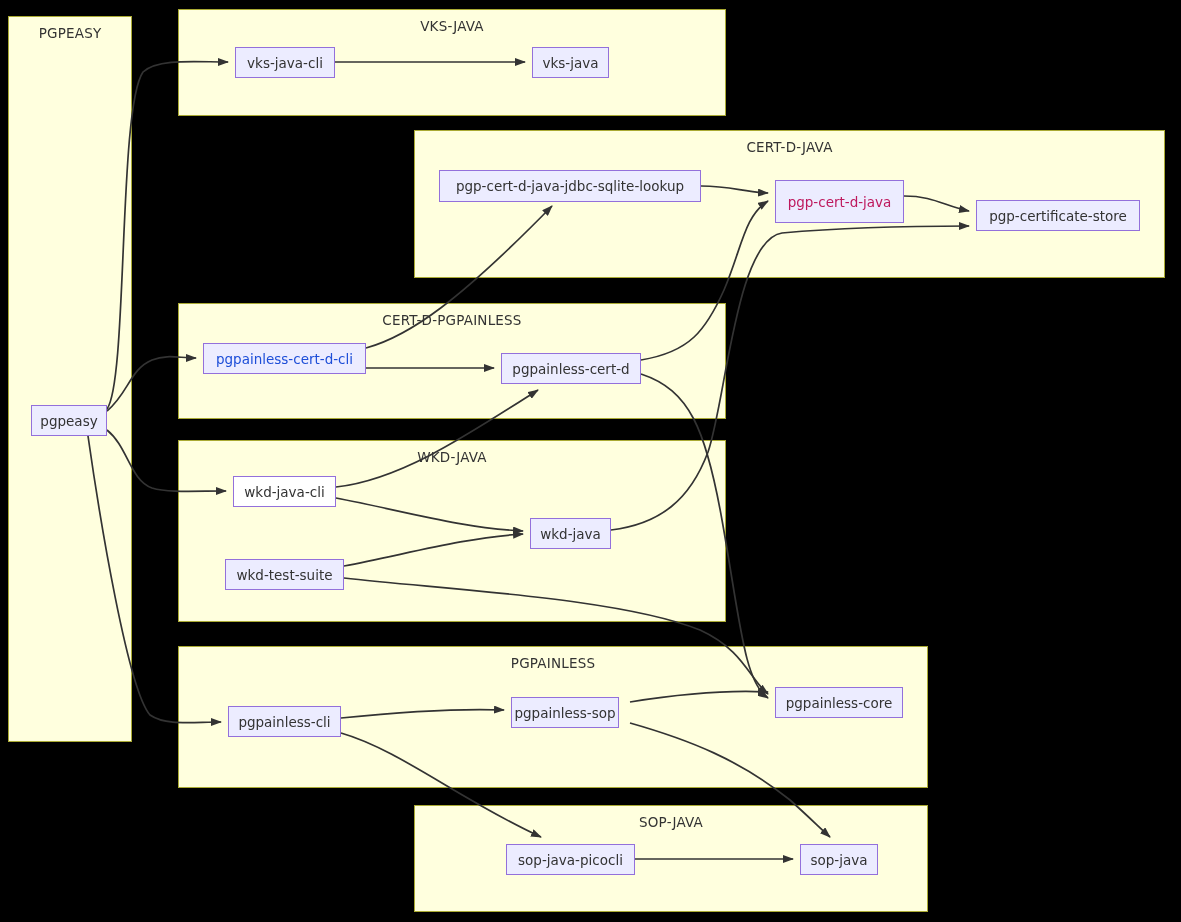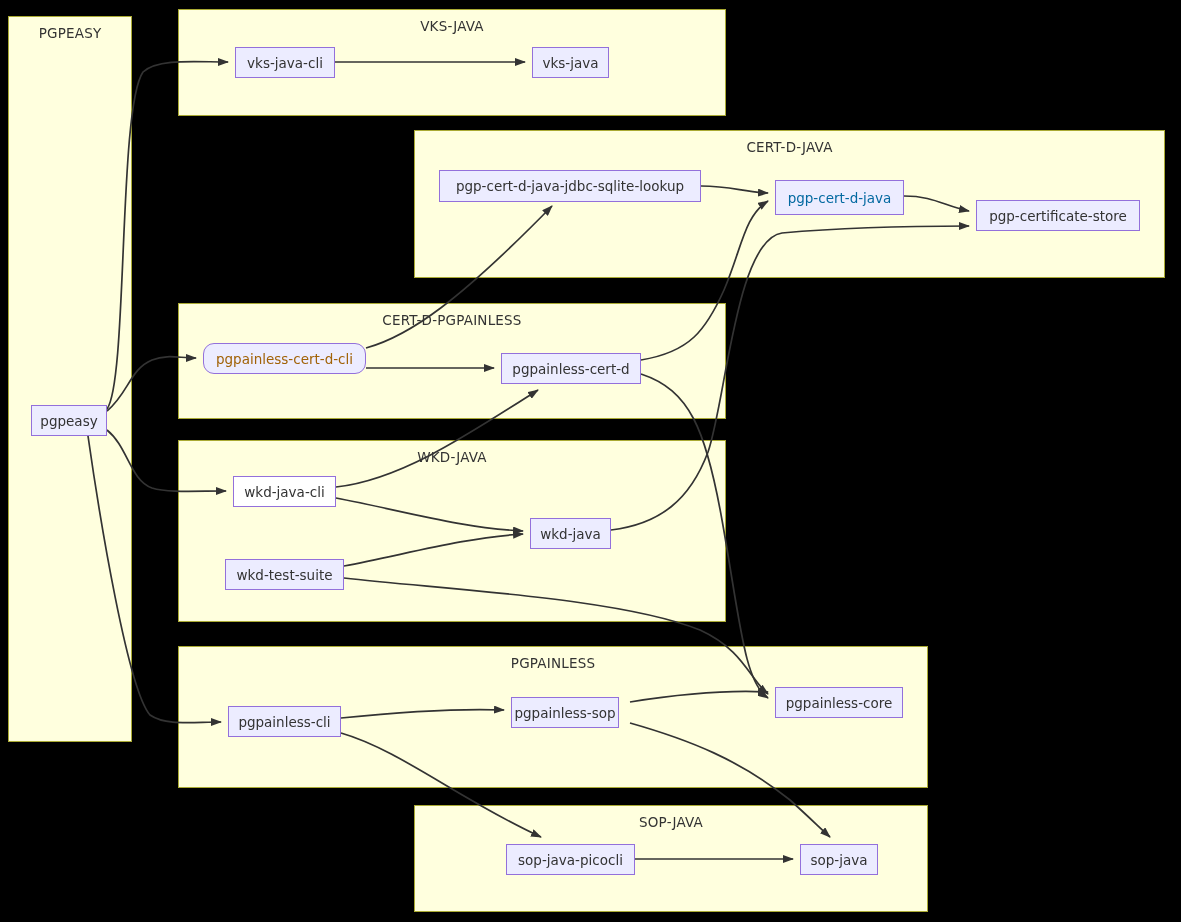--- a/index.html
+++ b/index.html
@@ -68,23 +68,23 @@
         <path d="M 630 702 C 680 694 730 690 768 692" fill="none" stroke="#333333" stroke-width="1.7" marker-end="url(#ah)"></path>
         <path d="M 630 723 C 690 740 740 760 790 800 C 810 818 820 828 830 837" fill="none" stroke="#333333" stroke-width="1.7" marker-end="url(#ah)"></path>
         <path d="M 635 859 L 793 859" fill="none" stroke="#333333" stroke-width="1.7" marker-end="url(#ah)"></path>
       </g>
   </svg>
   <div id="nodes">
       <div class="node" style="left: 31px; top: 405px; width: 76px; height: 31px; background: rgb(236, 236, 255); border-color: rgb(147, 112, 219); color: rgb(51, 51, 51);">pgpeasy</div>
       <div class="node" style="left: 235px; top: 47px; width: 100px; height: 31px; background: rgb(236, 236, 255); border-color: rgb(147, 112, 219); color: rgb(51, 51, 51);">vks-java-cli</div>
       <div class="node" style="left: 532px; top: 47px; width: 77px; height: 31px; background: rgb(236, 236, 255); border-color: rgb(147, 112, 219); color: rgb(51, 51, 51);">vks-java</div>
       <div class="node" style="left: 439px; top: 170px; width: 262px; height: 32px; background: rgb(236, 236, 255); border-color: rgb(147, 112, 219); color: rgb(51, 51, 51);">pgp-cert-d-java-jdbc-sqlite-lookup</div>
-      <div class="node" style="left: 775px; top: 180px; width: 129px; height: 35px; background: rgb(236, 236, 255); border-color: rgb(147, 112, 219); color: #0369a1;">pgp-cert-d-java</div>
+      <div class="node" style="left: 775px; top: 180px; width: 129px; height: 43px; background: rgb(236, 236, 255); border-color: rgb(147, 112, 219); color: #be185d;">pgp-cert-d-java</div>
       <div class="node" style="left: 976px; top: 200px; width: 164px; height: 31px; background: rgb(236, 236, 255); border-color: rgb(147, 112, 219); color: rgb(51, 51, 51);">pgp-certificate-store</div>
-      <div class="node" style="left: 203px; top: 343px; width: 163px; height: 31px; background: rgb(236, 236, 255); border-color: rgb(147, 112, 219); color: #a16207; border-radius: 11px;">pgpainless-cert-d-cli</div>
+      <div class="node" style="left: 203px; top: 343px; width: 163px; height: 31px; background: rgb(236, 236, 255); border-color: rgb(147, 112, 219); color: #1d4ed8;">pgpainless-cert-d-cli</div>
       <div class="node" style="left: 501px; top: 353px; width: 140px; height: 31px; background: rgb(236, 236, 255); border-color: rgb(147, 112, 219); color: rgb(51, 51, 51);">pgpainless-cert-d</div>
       <div class="node" style="left: 233px; top: 476px; width: 103px; height: 31px; background: #ffffff; border-color: rgb(147, 112, 219); color: rgb(51, 51, 51);">wkd-java-cli</div>
       <div class="node" style="left: 530px; top: 518px; width: 81px; height: 31px; background: rgb(236, 236, 255); border-color: rgb(147, 112, 219); color: rgb(51, 51, 51);">wkd-java</div>
       <div class="node" style="left: 225px; top: 559px; width: 119px; height: 31px; background: rgb(236, 236, 255); border-color: rgb(147, 112, 219); color: rgb(51, 51, 51);">wkd-test-suite</div>
       <div class="node" style="left: 228px; top: 706px; width: 113px; height: 31px; background: rgb(236, 236, 255); border-color: rgb(147, 112, 219); color: rgb(51, 51, 51);">pgpainless-cli</div>
       <div class="node" style="left: 511px; top: 697px; width: 108px; height: 31px; background: rgb(236, 236, 255); border-color: rgb(147, 112, 219); color: rgb(51, 51, 51);">pgpainless-sop</div>
       <div class="node" style="left: 775px; top: 687px; width: 128px; height: 31px; background: rgb(236, 236, 255); border-color: rgb(147, 112, 219); color: rgb(51, 51, 51);">pgpainless-core</div>
       <div class="node" style="left: 506px; top: 844px; width: 129px; height: 31px; background: rgb(236, 236, 255); border-color: rgb(147, 112, 219); color: rgb(51, 51, 51);">sop-java-picocli</div>
       <div class="node" style="left: 800px; top: 844px; width: 78px; height: 31px; background: rgb(236, 236, 255); border-color: rgb(147, 112, 219); color: rgb(51, 51, 51);">sop-java</div>
     </div>

